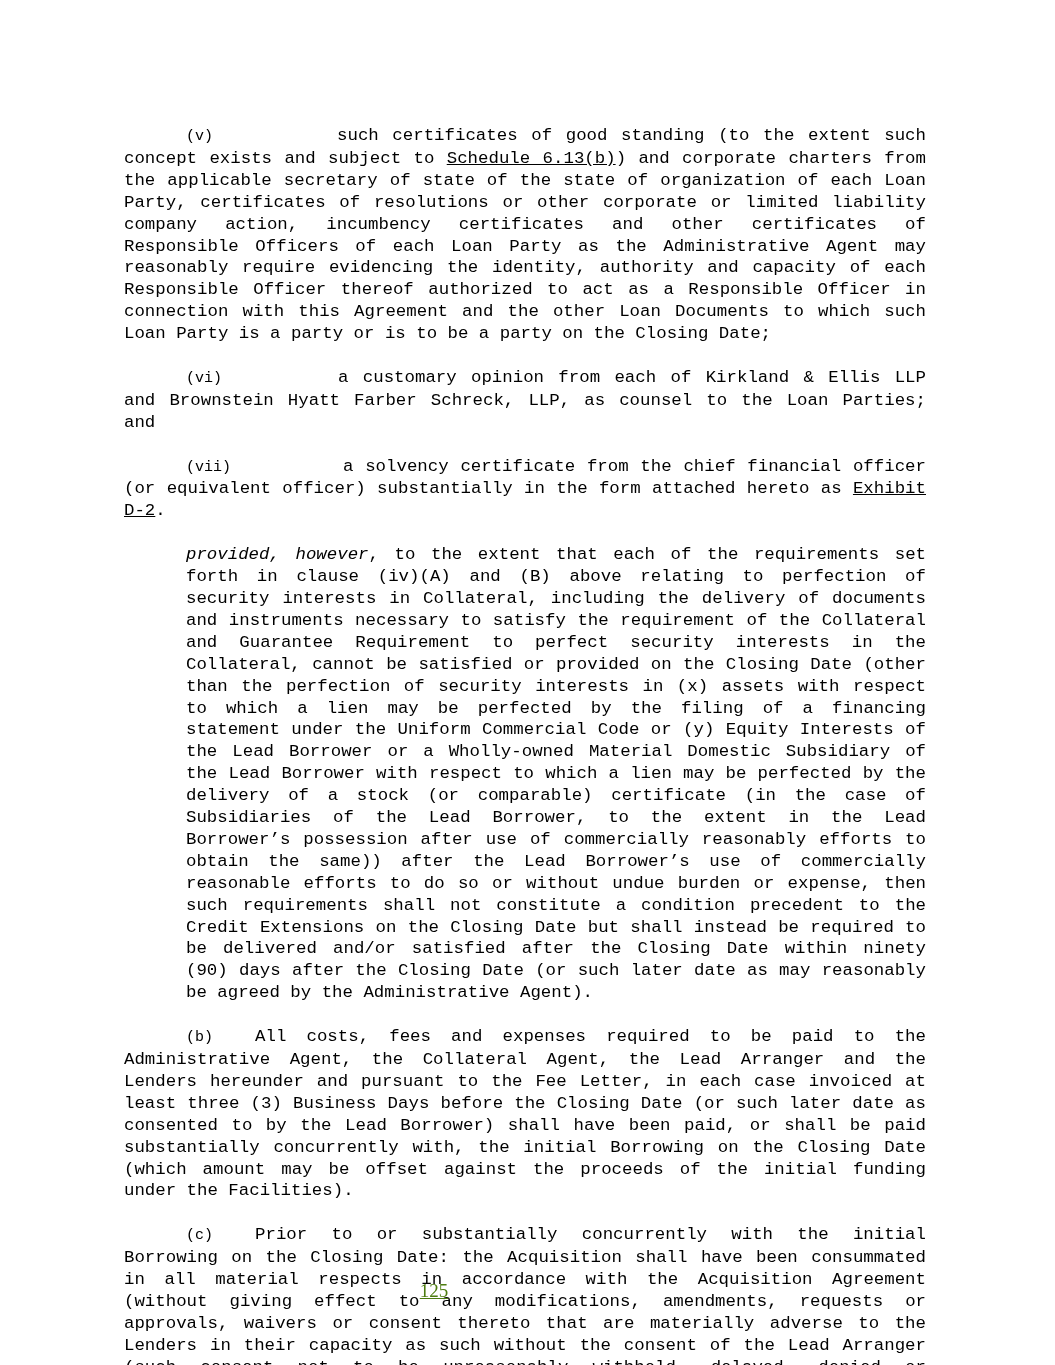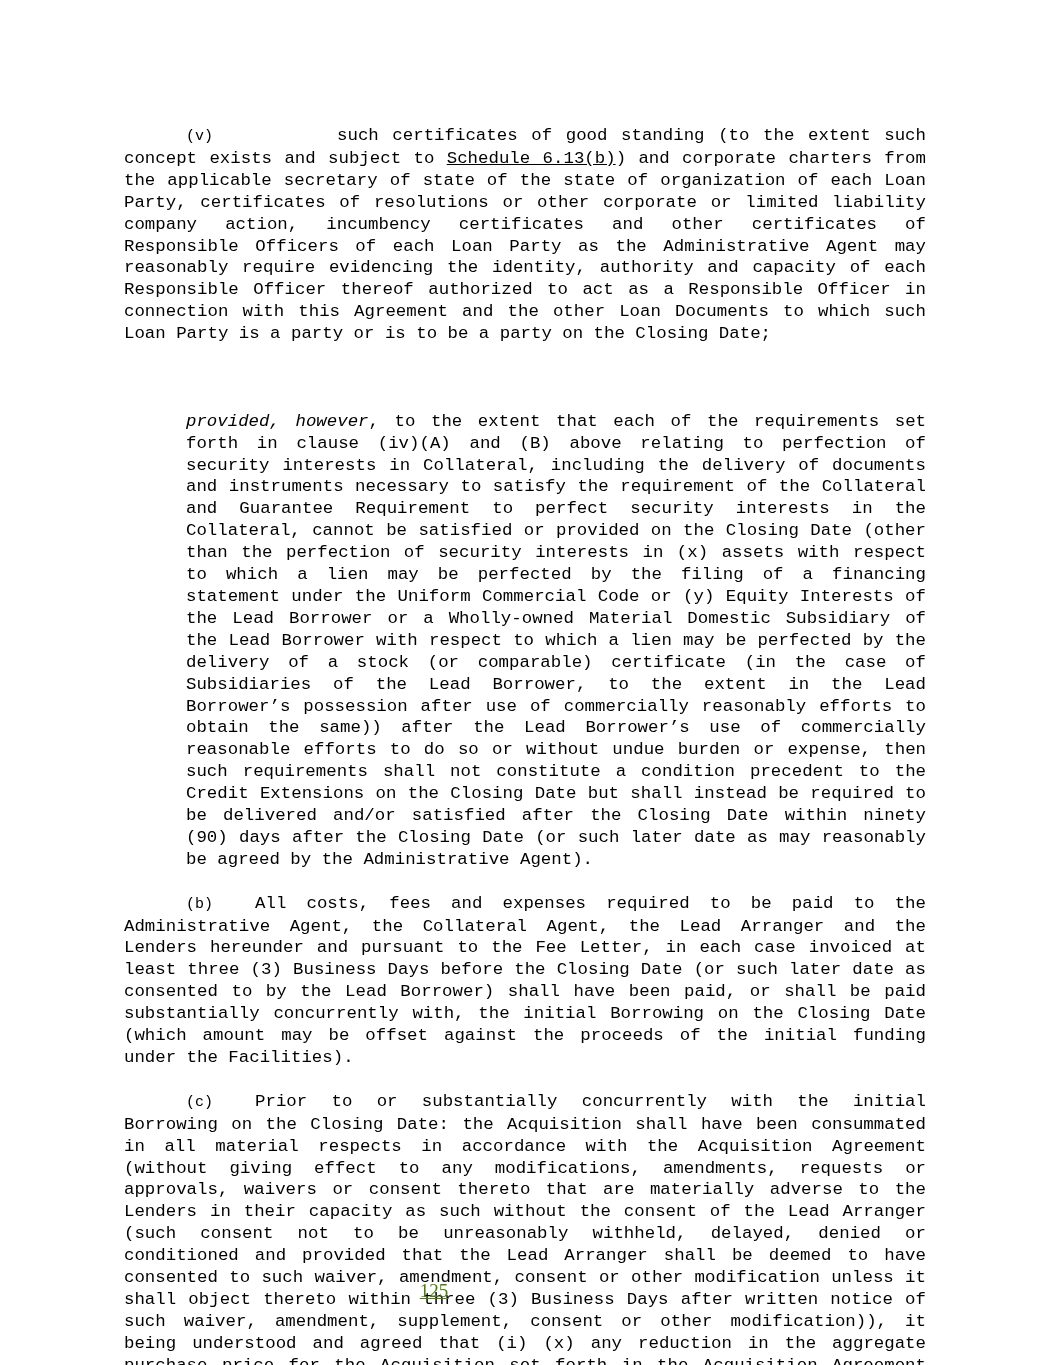--- a/index.html
+++ b/index.html
@@ -20,23 +20,25 @@
 </style>
 </head>
 <body>
 
 <div class="page">
 
   <p class="ind-first"><span class="lbl">(v)</span><span class="tab-wide"></span><span>such certificates of good standing (to the extent such concept exists and subject to </span><span class="u">Schedule 6.13(b)</span><span>) and corporate charters from the applicable secretary of state of the state of organization of each Loan Party, certificates of resolutions or other corporate or limited liability company action, incumbency certificates and other certificates of Responsible Officers of each Loan Party as the Administrative Agent may reasonably require evidencing the identity, authority and capacity of each Responsible Officer thereof authorized to act as a Responsible Officer in connection with this Agreement and the other Loan Documents to which such Loan Party is a party or is to be a party on the Closing Date;</span></p>
 
   <div class="gap"></div>
 
+  <p class="ind-first"><span class="lbl">(vi)</span><span class="tab-wide" style="width:116px"></span><span>a customary opinion from each of Kirkland &amp; Ellis LLP and Brownstein Hyatt Farber Schreck, LLP, as counsel to the Loan Parties; and</span></p>
 
   <div class="gap"></div>
 
+  <p class="ind-first"><span class="lbl">(vii)</span><span class="tab-wide" style="width:112px"></span><span>a solvency certificate from the chief financial officer (or equivalent officer) substantially in the form attached hereto as </span><span class="u">Exhibit D-2</span><span>.</span></p>
 
   <div class="gap"></div>
 
   <p class="block"><span class="i">provided, however</span><span>, to the extent that each of the requirements set forth in clause (iv)(A) and (B) above relating to perfection of security interests in Collateral, including the delivery of documents and instruments necessary to satisfy the requirement of the Collateral and Guarantee Requirement to perfect security interests in the Collateral, cannot be satisfied or provided on the Closing Date (other than the perfection of security interests in (x) assets with respect to which a lien may be perfected by the filing of a financing statement under the Uniform Commercial Code or (y) Equity Interests of the Lead Borrower or a Wholly-owned Material Domestic Subsidiary of the Lead Borrower with respect to which a lien may be perfected by the delivery of a stock (or comparable) certificate (in the case of Subsidiaries of the Lead Borrower, to the extent in the Lead Borrower’s possession after use of commercially reasonably efforts to obtain the same)) after the Lead Borrower’s use of commercially reasonable efforts to do so or without undue burden or expense, then such requirements shall not constitute a condition precedent to the Credit Extensions on the Closing Date but shall instead be required to be delivered and/or satisfied after the Closing Date within ninety (90) days after the Closing Date (or such later date as may reasonably be agreed by the Administrative Agent).</span></p>
 
   <div class="gap"></div>
 
   <p class="ind-first"><span class="lbl">(b)</span><span class="tab-narrow"></span><span>All costs, fees and expenses required to be paid to the Administrative Agent, the Collateral Agent, the Lead Arranger and the Lenders hereunder and pursuant to the Fee Letter, in each case invoiced at least three (3) Business Days before the Closing Date (or such later date as consented to by the Lead Borrower) shall have been paid, or shall be paid substantially concurrently with, the initial Borrowing on the Closing Date (which amount may be offset against the proceeds of the initial funding under the Facilities).</span></p>
 
   <div class="gap"></div>

